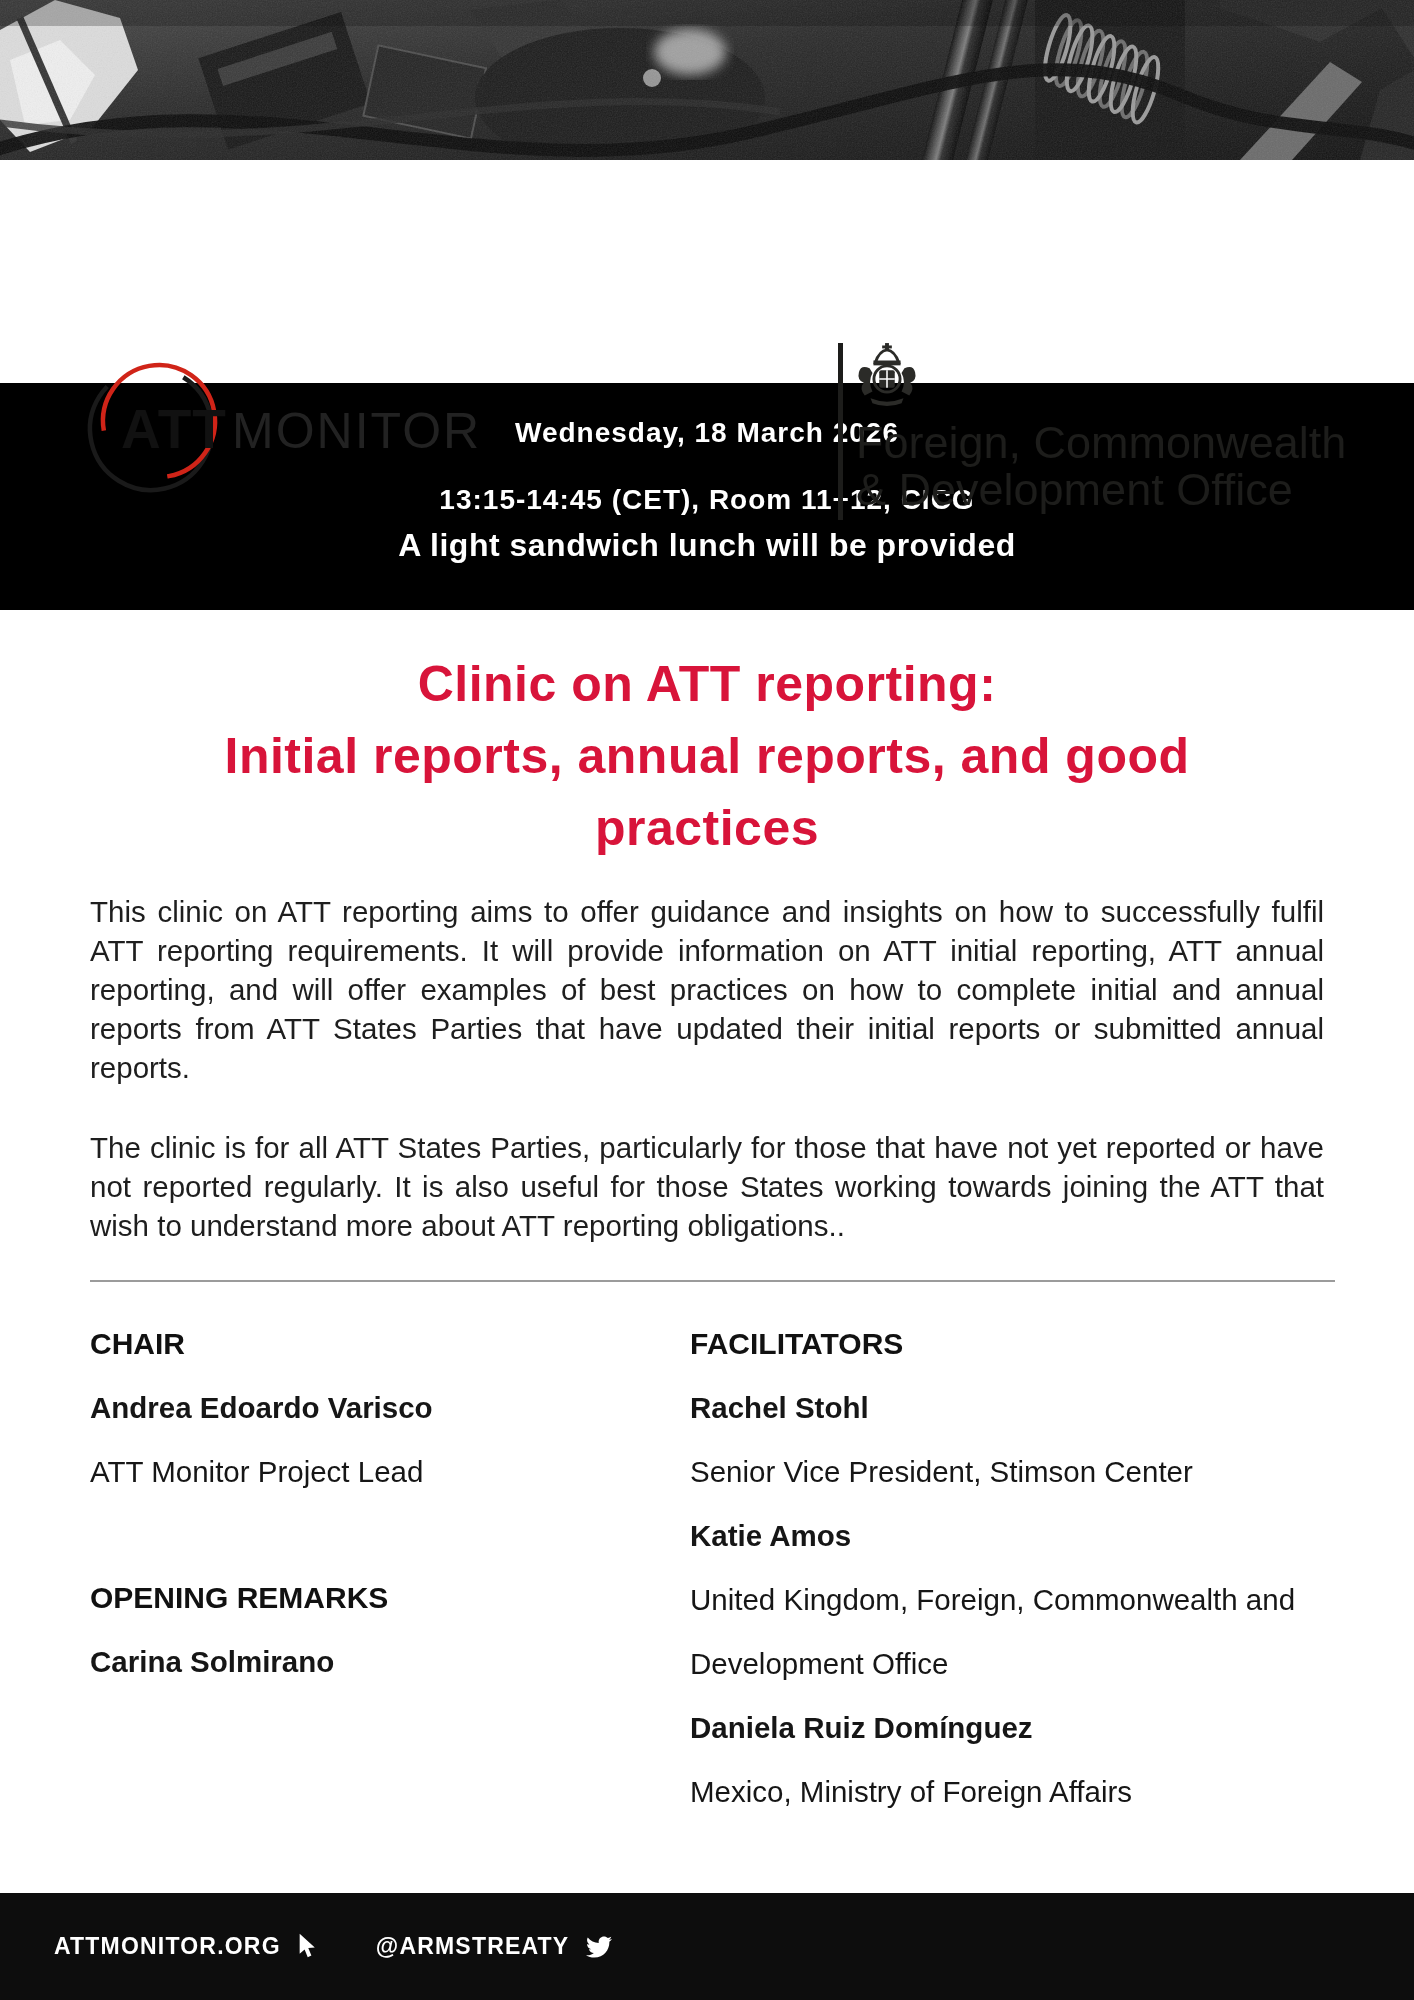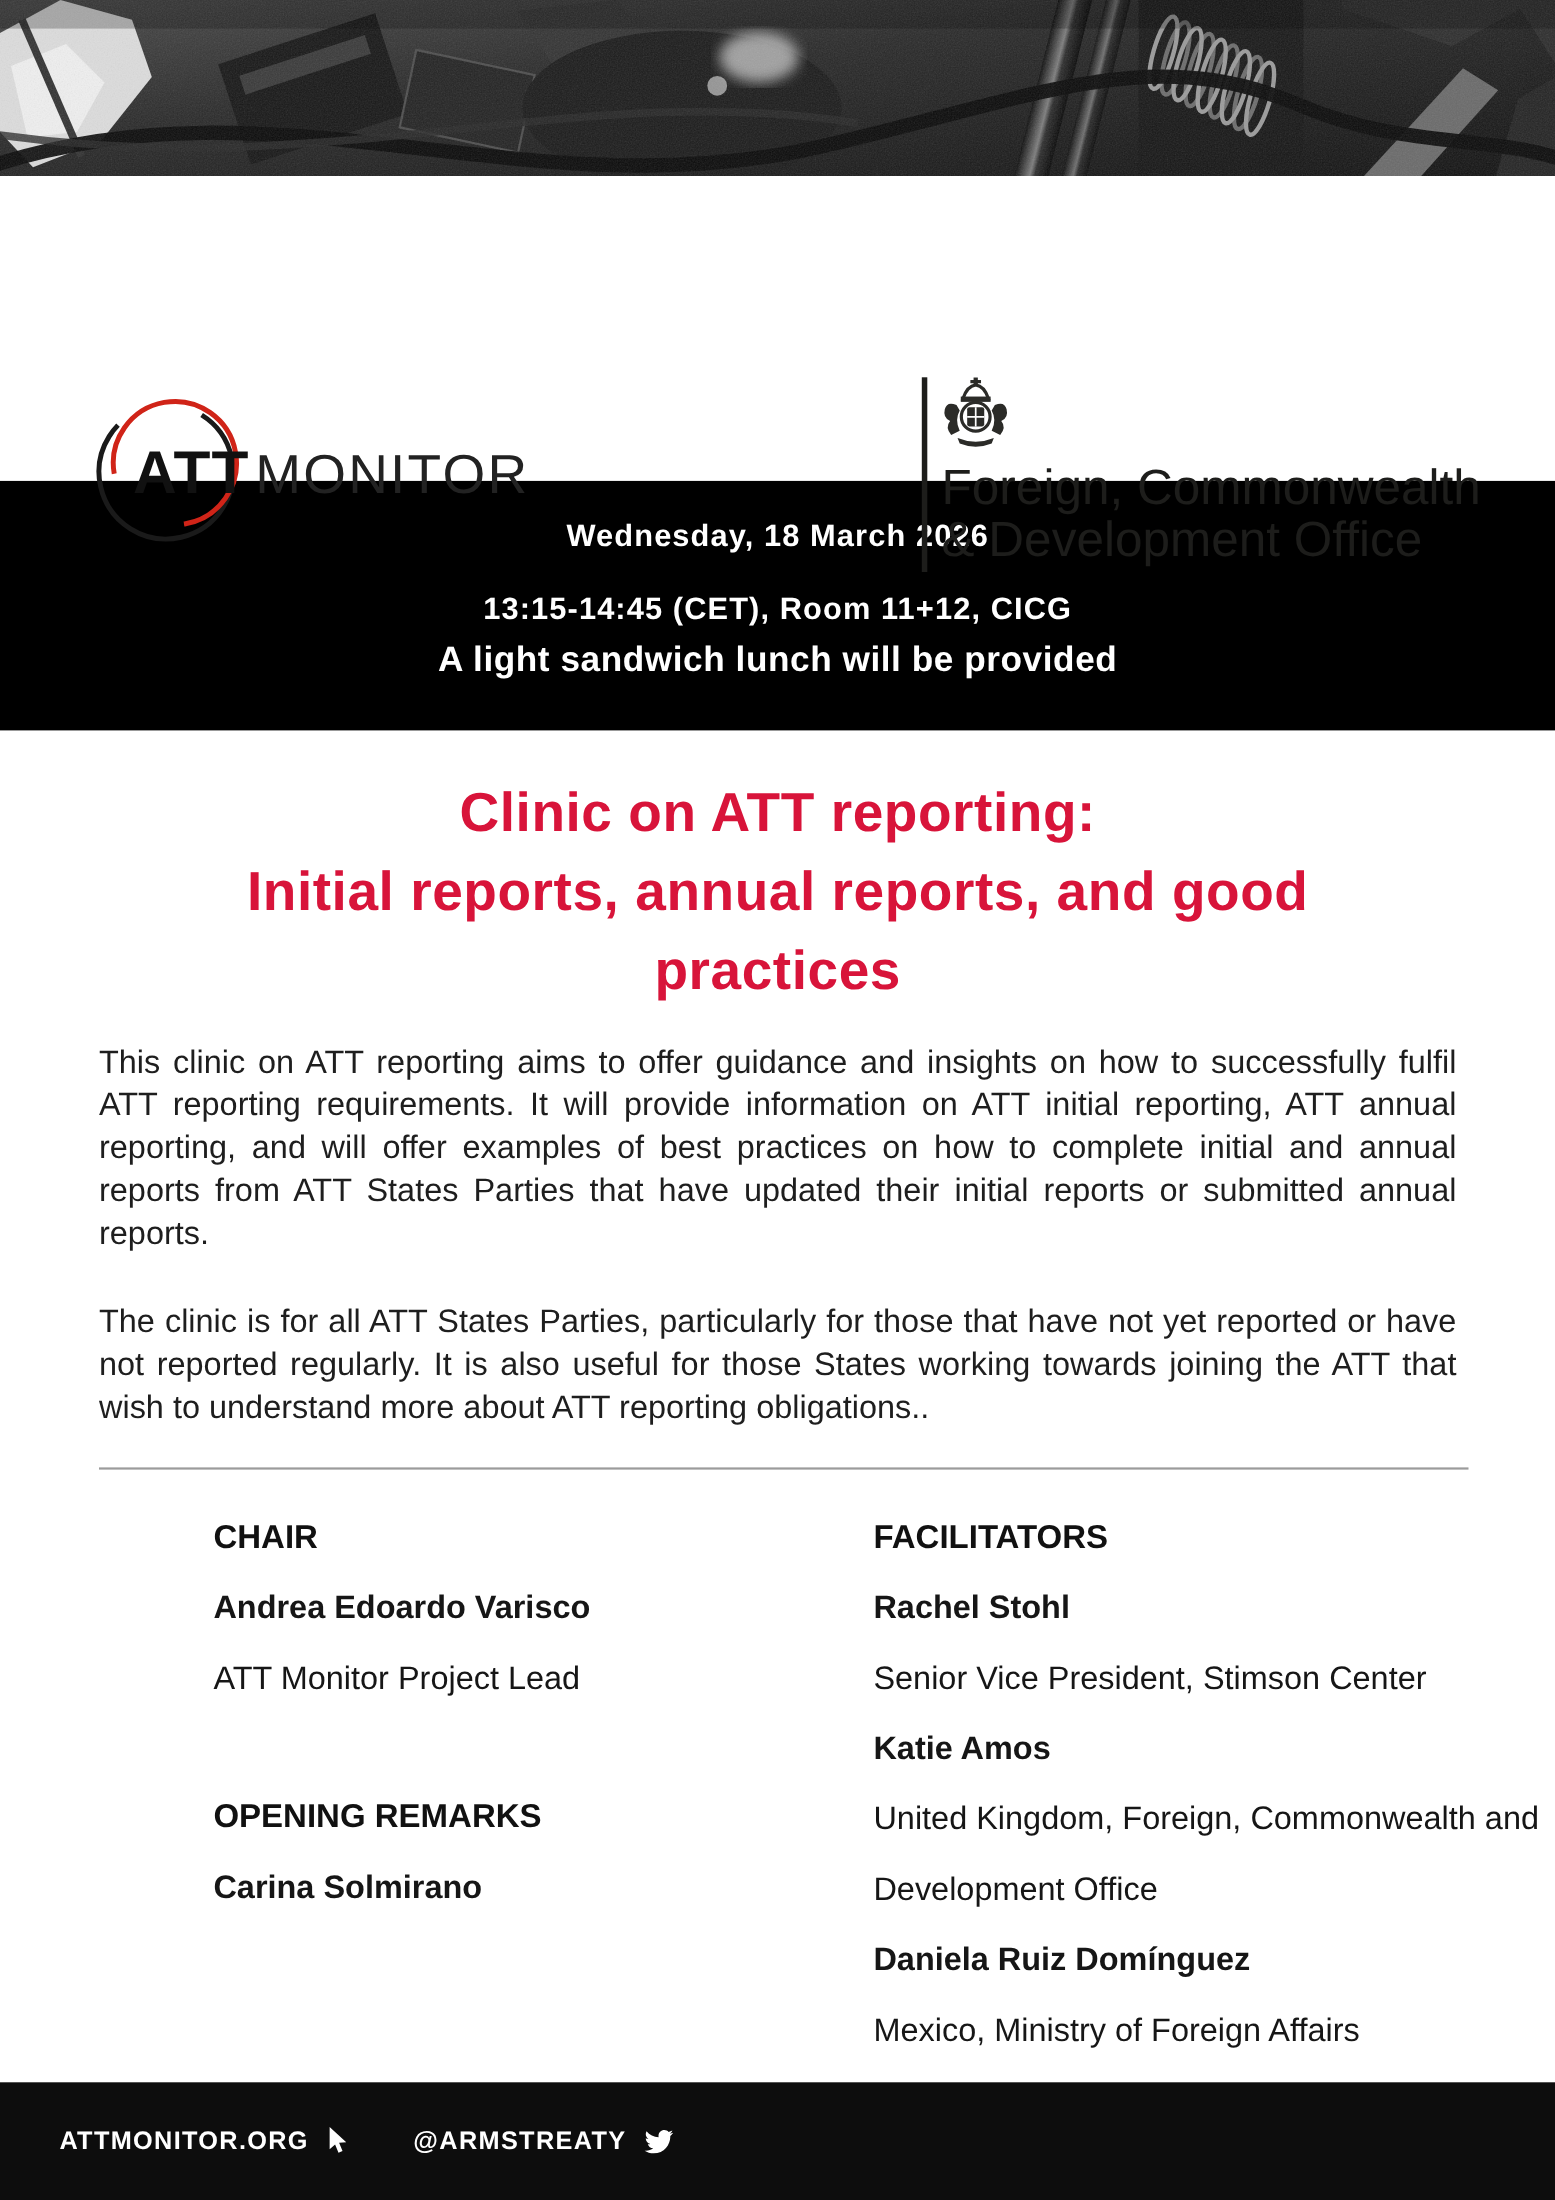--- a/index.html
+++ b/index.html
@@ -3,41 +3,41 @@
 <meta charset="utf-8">
 <style>
   html,body{margin:0;padding:0;}
   body{
     width:1414px;height:2000px;position:relative;overflow:hidden;
     background:#ffffff;font-family:"Liberation Sans",sans-serif;color:#1e1e1e;
   }
   
   .hero{width:1414px;height:160px;display:block;}
   
-  .logos{position:relative;height:277px;background:#fff;}
+  .logos{position:relative;height:223px;background:#fff;}
   .att-logo{position:absolute;left:80px;top:192px;width:420px;height:160px;}
   .fcdo{position:absolute;left:838px;top:183px;display:flex;}
   .fcdo-bar{width:5px;height:177px;background:#1d1d1b;}
   .fcdo-content{margin-left:13px;}
   .fcdo-crest{display:block;margin-bottom:10px;}
   .fcdo-text{font-size:45px;line-height:47px;color:#1d1d1b;font-weight:400;letter-spacing:0;}
   
   .event-banner{height:227px;background:#000;color:#fff;text-align:center;box-sizing:border-box;padding-top:24px;}
   .eb-line1,.eb-line2{font-size:28px;font-weight:700;line-height:52px;letter-spacing:1px;}
   .eb-line2{margin-top:15px;}
   .eb-line3{font-size:32px;font-weight:700;line-height:38px;letter-spacing:.5px;}
   
   .title{margin-top:38px;text-align:center;color:#d8143a;font-weight:700;font-size:50px;line-height:72px;letter-spacing:.5px;}
   
   .para{margin:28px 90px 0 90px;font-size:29.5px;line-height:39px;text-align:justify;color:#1e1e1e;}
   .para.second{margin-top:41px;}
   
   .divider{margin:35px 79px 0 90px;border:none;border-top:2px solid #9b9b9b;height:0;}
   
-  .columns{display:flex;margin:30px 0 0 90px;justify-content:flex-end;}
+  .columns{display:flex;margin:30px 0 0 90px;}
   .col-left{width:600px;flex:none;}
   .col-right{width:620px;flex:none;}
   .line{font-size:29.5px;line-height:64px;color:#161616;}
   .heading{font-weight:700;font-size:30px;color:#111;}
   .name{font-weight:700;}
   .role{font-weight:400;}
   .gap-top{margin-top:62px;}
   
   .footer{position:absolute;left:0;bottom:0;width:1414px;height:107px;background:#0d0d0d;
     display:flex;align-items:center;box-sizing:border-box;padding-left:54px;color:#fff;}

